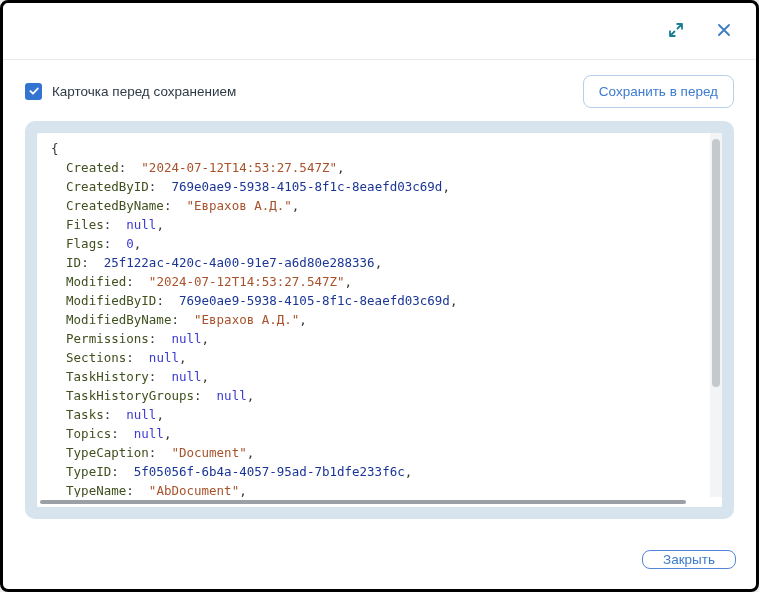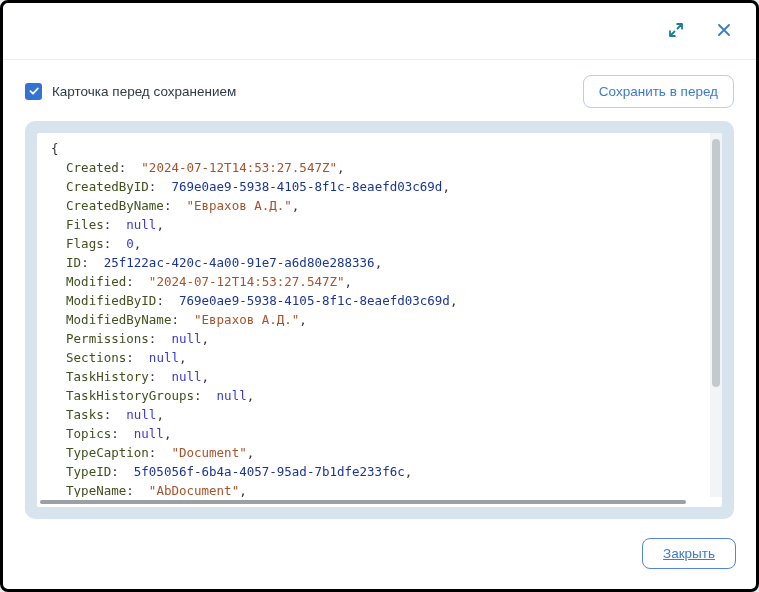--- a/index.html
+++ b/index.html
@@ -46,21 +46,21 @@
   .btn {
     background:#ffffff;
     border:1px solid #b7cfeb;
     color:#3c7bd0;
     border-radius:8px;
     font-size:13.5px;
     padding:8px 15px;
     font-family:"Liberation Sans", sans-serif;
     cursor:pointer;
   }
-  .btn.primary-outline { border-color:#5585d6; padding:7px 20px;text-decoration:underline; }
+  .btn.primary-outline { border-color:#5585d6; padding:1px 20px; }
   
   .panel {
     margin:13px 22px 0 22px;
     height:398px;
     background:#d8e4ed;
     border-radius:10px;
     padding:12px;
   }
   .code-surface {
     position:relative;

